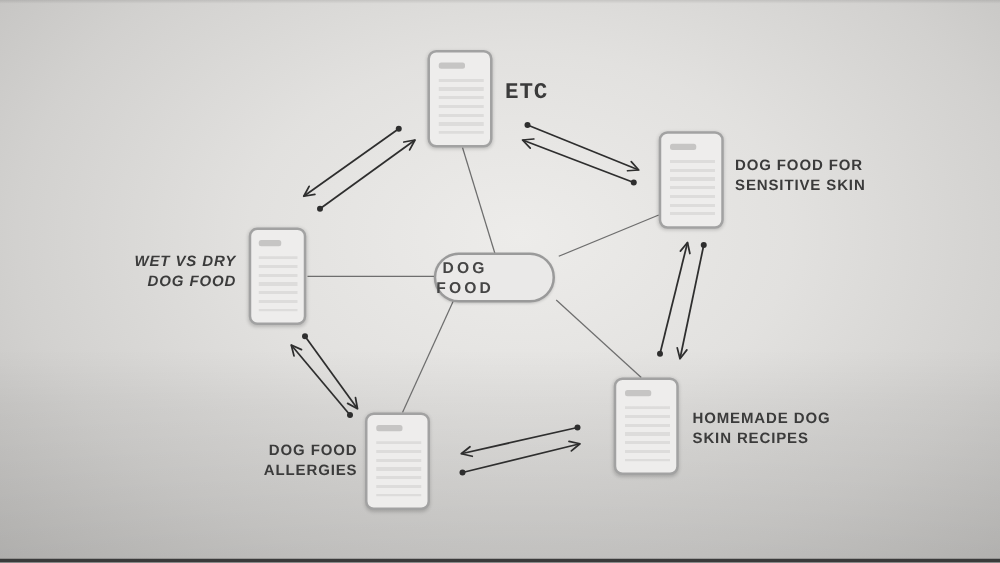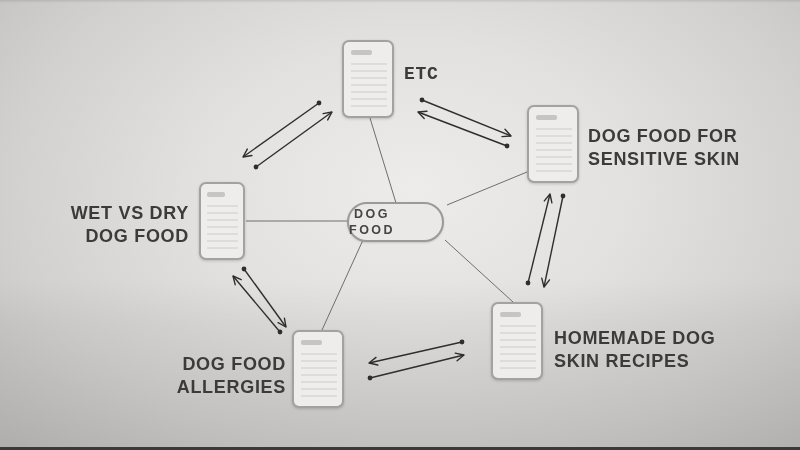--- a/index.html
+++ b/index.html
@@ -32,27 +32,27 @@
   }
   .doc-etc        { left:342px; top:40px;  }
   .doc-sensitive  { left:527px; top:105px; }
   .doc-homemade   { left:491px; top:302px; }
   .doc-allergies  { left:292px; top:330px; }
   .doc-wet        { left:199px; top:182px; width:46px; }
 
   
   .label {
     position:absolute; white-space:pre-line; font-weight:bold;
-    font-size:18px; line-height:1.3; letter-spacing:0.7px; color:#3b3b3b;
+    font-size:12px; line-height:1.3; letter-spacing:0.7px; color:#3b3b3b;
   }
   .label-etc       { left:404px; top:63px; font-size:18px;font-family:Liberation Mono, monospace; }
   .label-sensitive { left:588px; top:125px; }
   .label-homemade  { left:554px; top:327px; }
   .label-allergies { right:514px; top:353px; text-align:right; }
-  .label-wet       { right:611px; top:202px; text-align:right; }
+  .label-wet       { right:611px; top:202px; text-align:right;font-style:italic; }
 
   
   .center-node {
     position:absolute; box-sizing:border-box; left:347px; top:202px; width:97px; height:40px;
     background:#eae9e8; border:2px solid #9a9a9a; border-radius:20px;
     display:flex; align-items:center; 
     box-shadow:0 1px 2px rgba(0,0,0,0.15);
   }
   .center-node .txt {
     font-weight:bold; font-size:12.5px; letter-spacing:2.5px; line-height:1.3;

